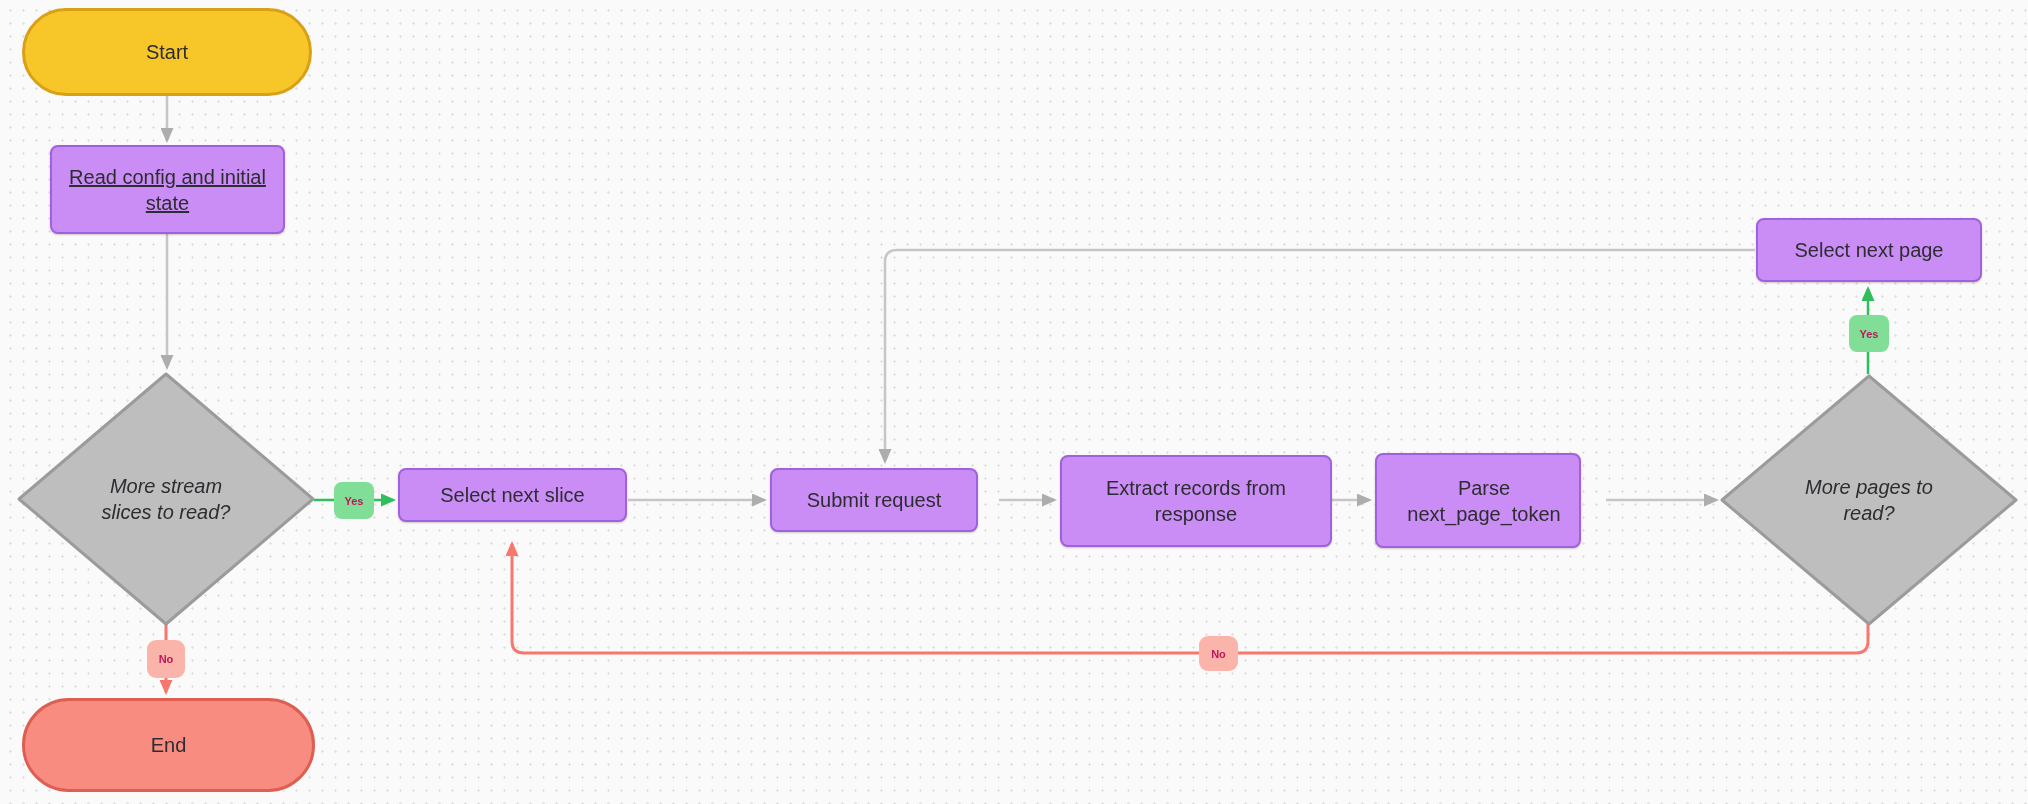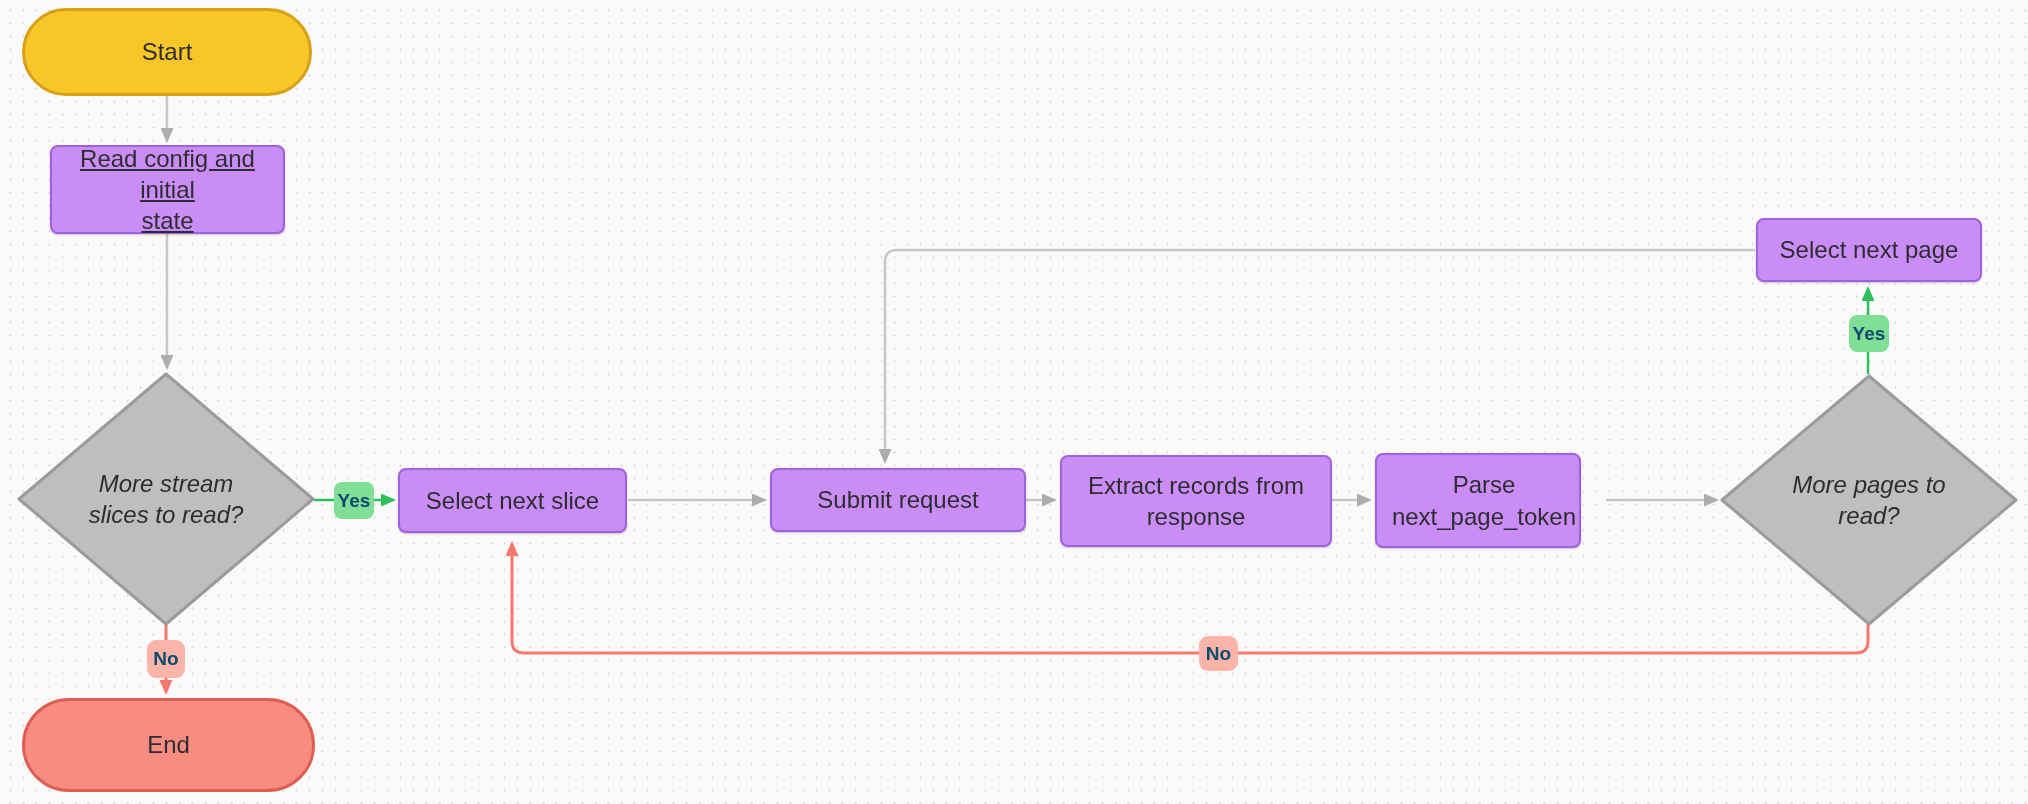--- a/index.html
+++ b/index.html
@@ -18,21 +18,21 @@
   }
   #edges {
     position:absolute; left:0; top:0; width:2028px; height:804px;
     pointer-events:none;
   }
   .node {
     position:absolute;
     display:flex; align-items:center; justify-content:center;
     text-align:center;
     color:#2d2d31;
-    font-size:24px;
+    font-size:20px;
     line-height:1.3;
     box-sizing:border-box;
     z-index:2;
   }
   .node .label { white-space:pre-line; }
   .proc {
     background:#C98DF5;
     border:2.5px solid #A160DD;
     border-radius:8px;
     box-shadow:0 1px 2px rgba(60,60,60,0.25);
@@ -46,21 +46,21 @@
     background:#F98C81;
     border:3px solid #DC5F52;
     border-radius:48px;
   }
   .diamond { background:transparent; border:none; box-shadow:none; }
   .diamond svg { position:absolute; left:0; top:0; width:100%; height:100%; }
   .diamond .label { position:relative; z-index:1;font-style:italic; }
   .badge {
     position:absolute;
     display:flex; align-items:center; justify-content:center;
-    font-size:19px; font-weight:700; color:#0c4a6e;
+    font-size:11px; font-weight:700; color:#be185d;
     border-radius:8px;
     z-index:3;
     box-sizing:border-box;
   }
   .badge.yes { background:#80DE97; }
   .badge.no  { background:#FBB4A9;border-radius:9px; }
 </style>
 </head>
 <body>
 
@@ -112,25 +112,25 @@
   </div>
 
   <div class="node diamond" style="left:16px; top:371px; width:300px; height:256px;">
     <svg viewBox="0 0 300 256">
       <polygon points="150,3 297,128 150,253 3,128" fill="#BEBEBE" stroke="#9B9B9B" stroke-width="3" stroke-linejoin="round"></polygon>
     </svg>
     <span class="label">More stream
 slices to read?</span>
   </div>
 
-  <div class="node proc" style="left:398px; top:468px; width:229px; height:65px;">
+  <div class="node proc" style="left:398px; top:468px; width:229px; height:54px;">
     <span class="label">Select next slice</span>
   </div>
 
-  <div class="node proc" style="left:770px; top:468px; width:256px; height:64px;">
+  <div class="node proc" style="left:770px; top:468px; width:208px; height:64px;">
     <span class="label">Submit request</span>
   </div>
 
   <div class="node proc" style="left:1060px; top:455px; width:272px; height:92px;">
     <span class="label">Extract records from
 response</span>
   </div>
 
   <div class="node proc" style="left:1375px; top:453px; width:206px; height:95px;padding-left:12px;">
     <span class="label">Parse

